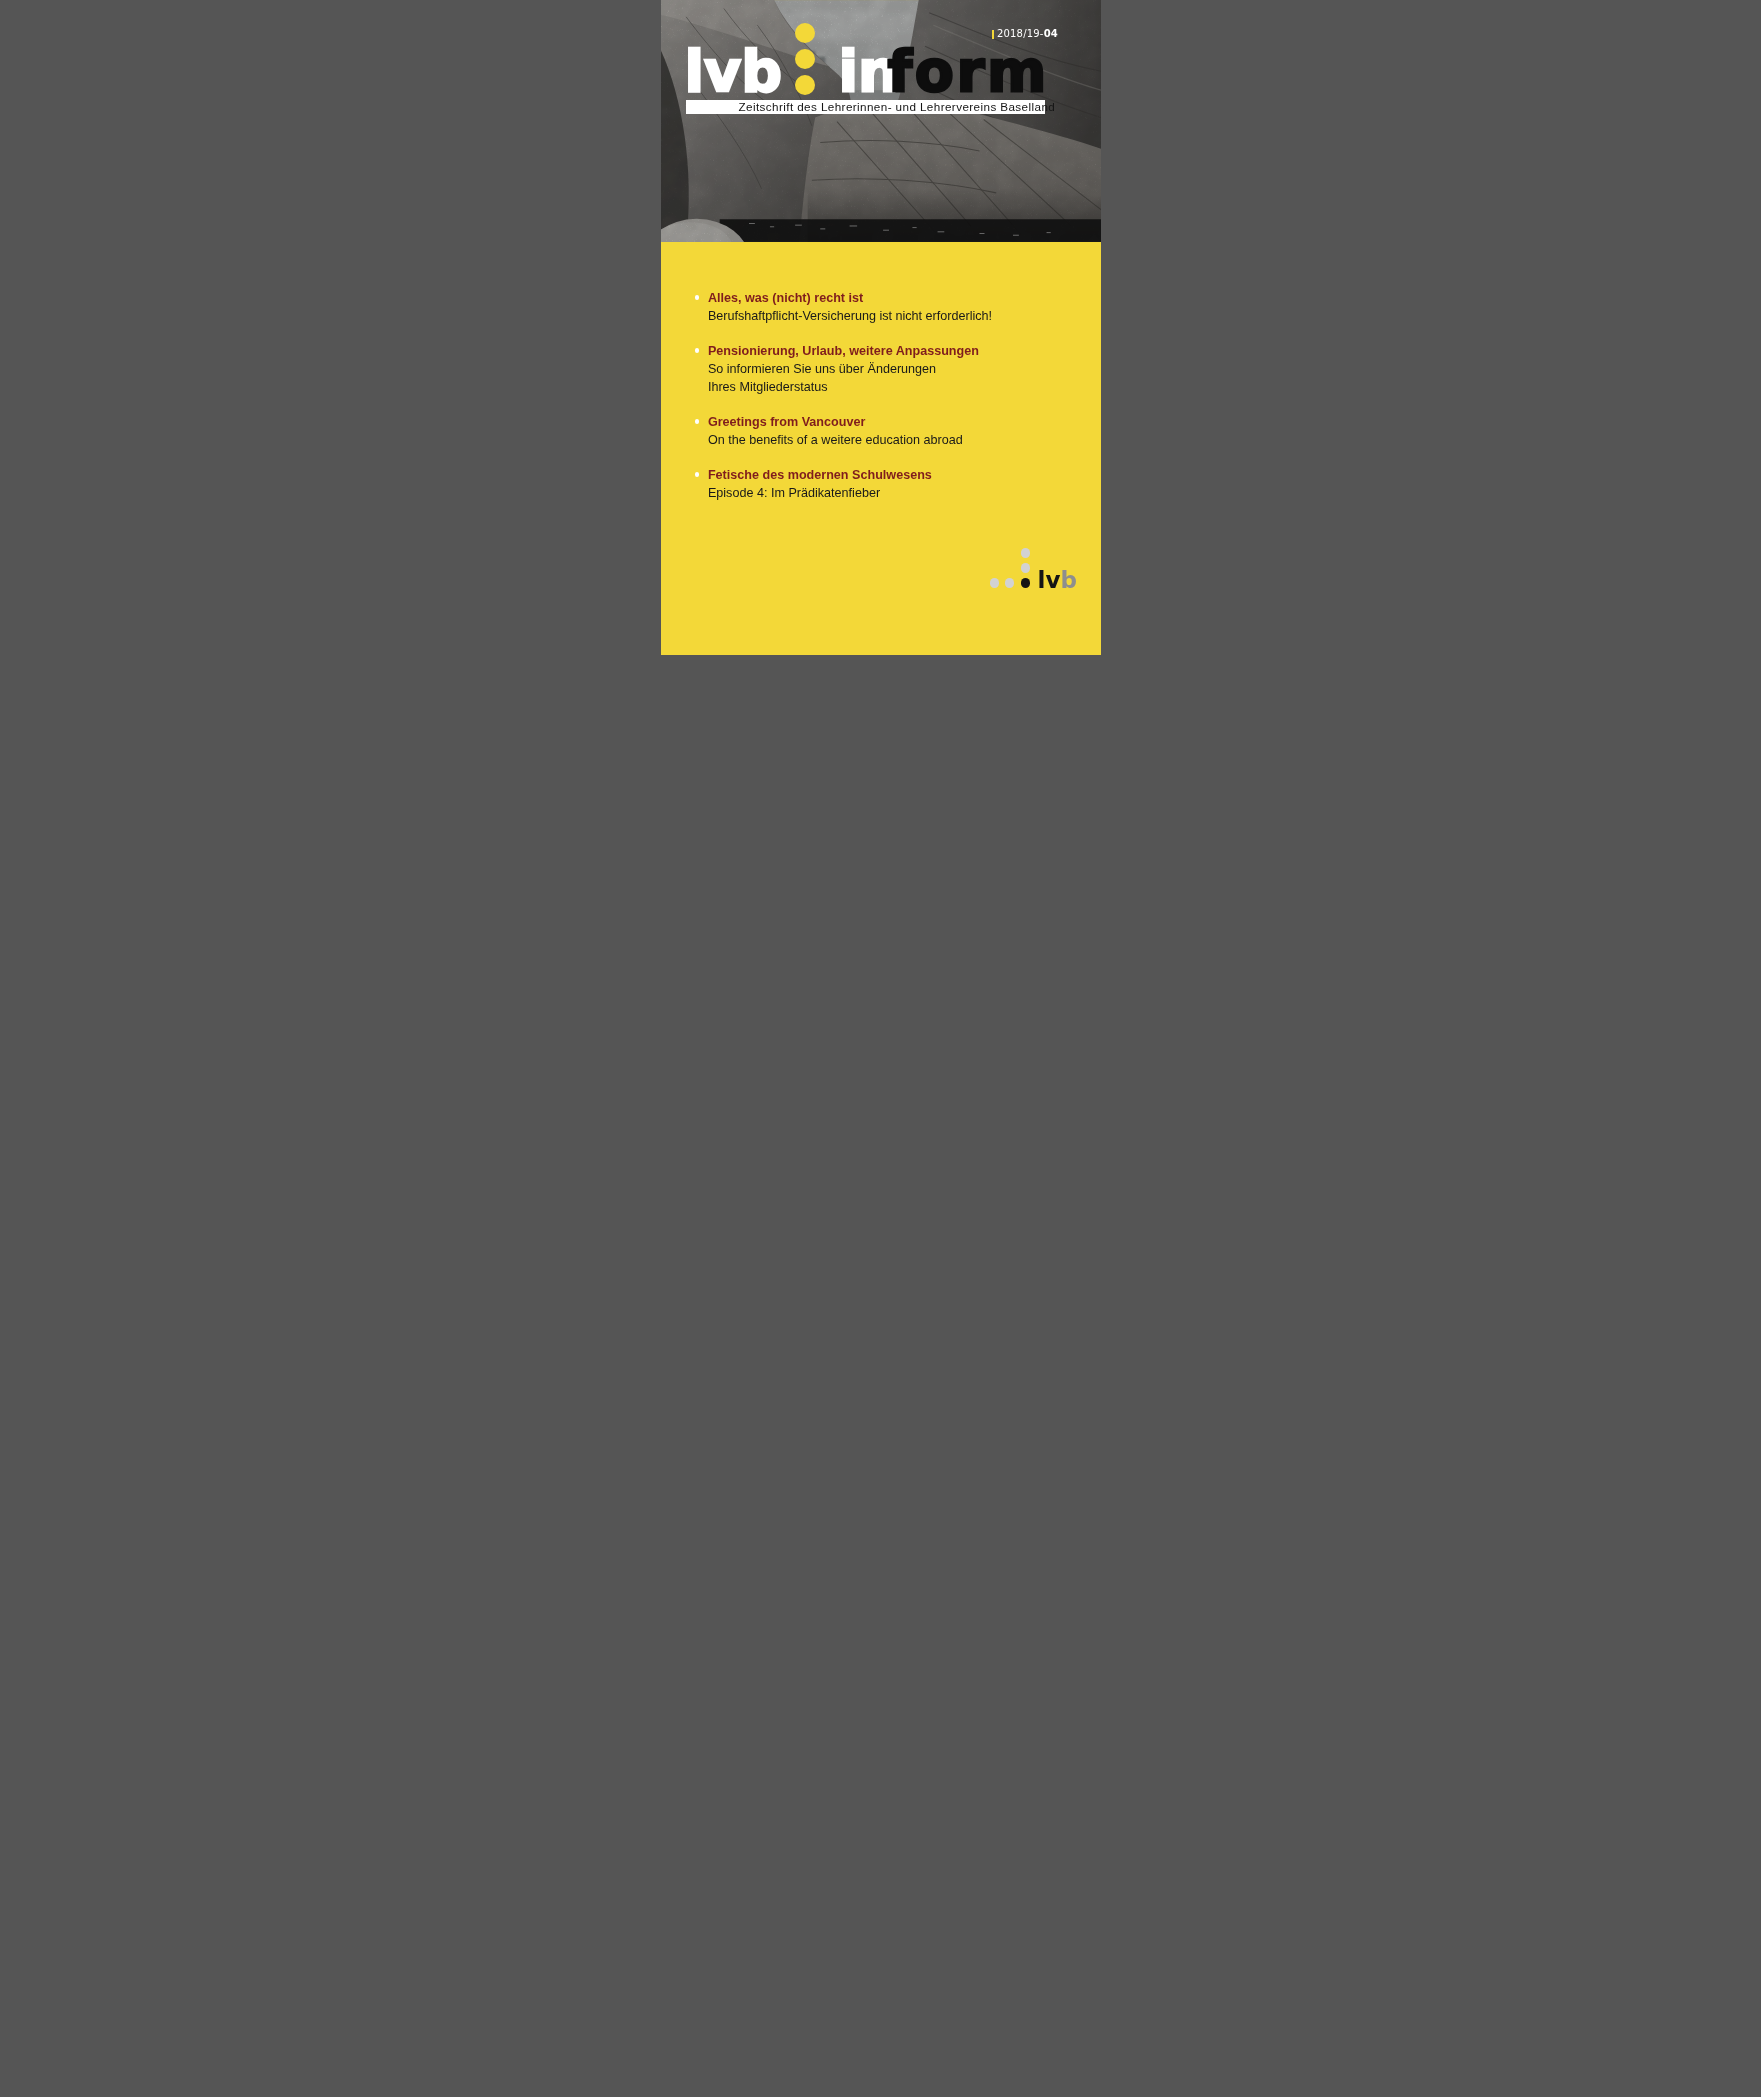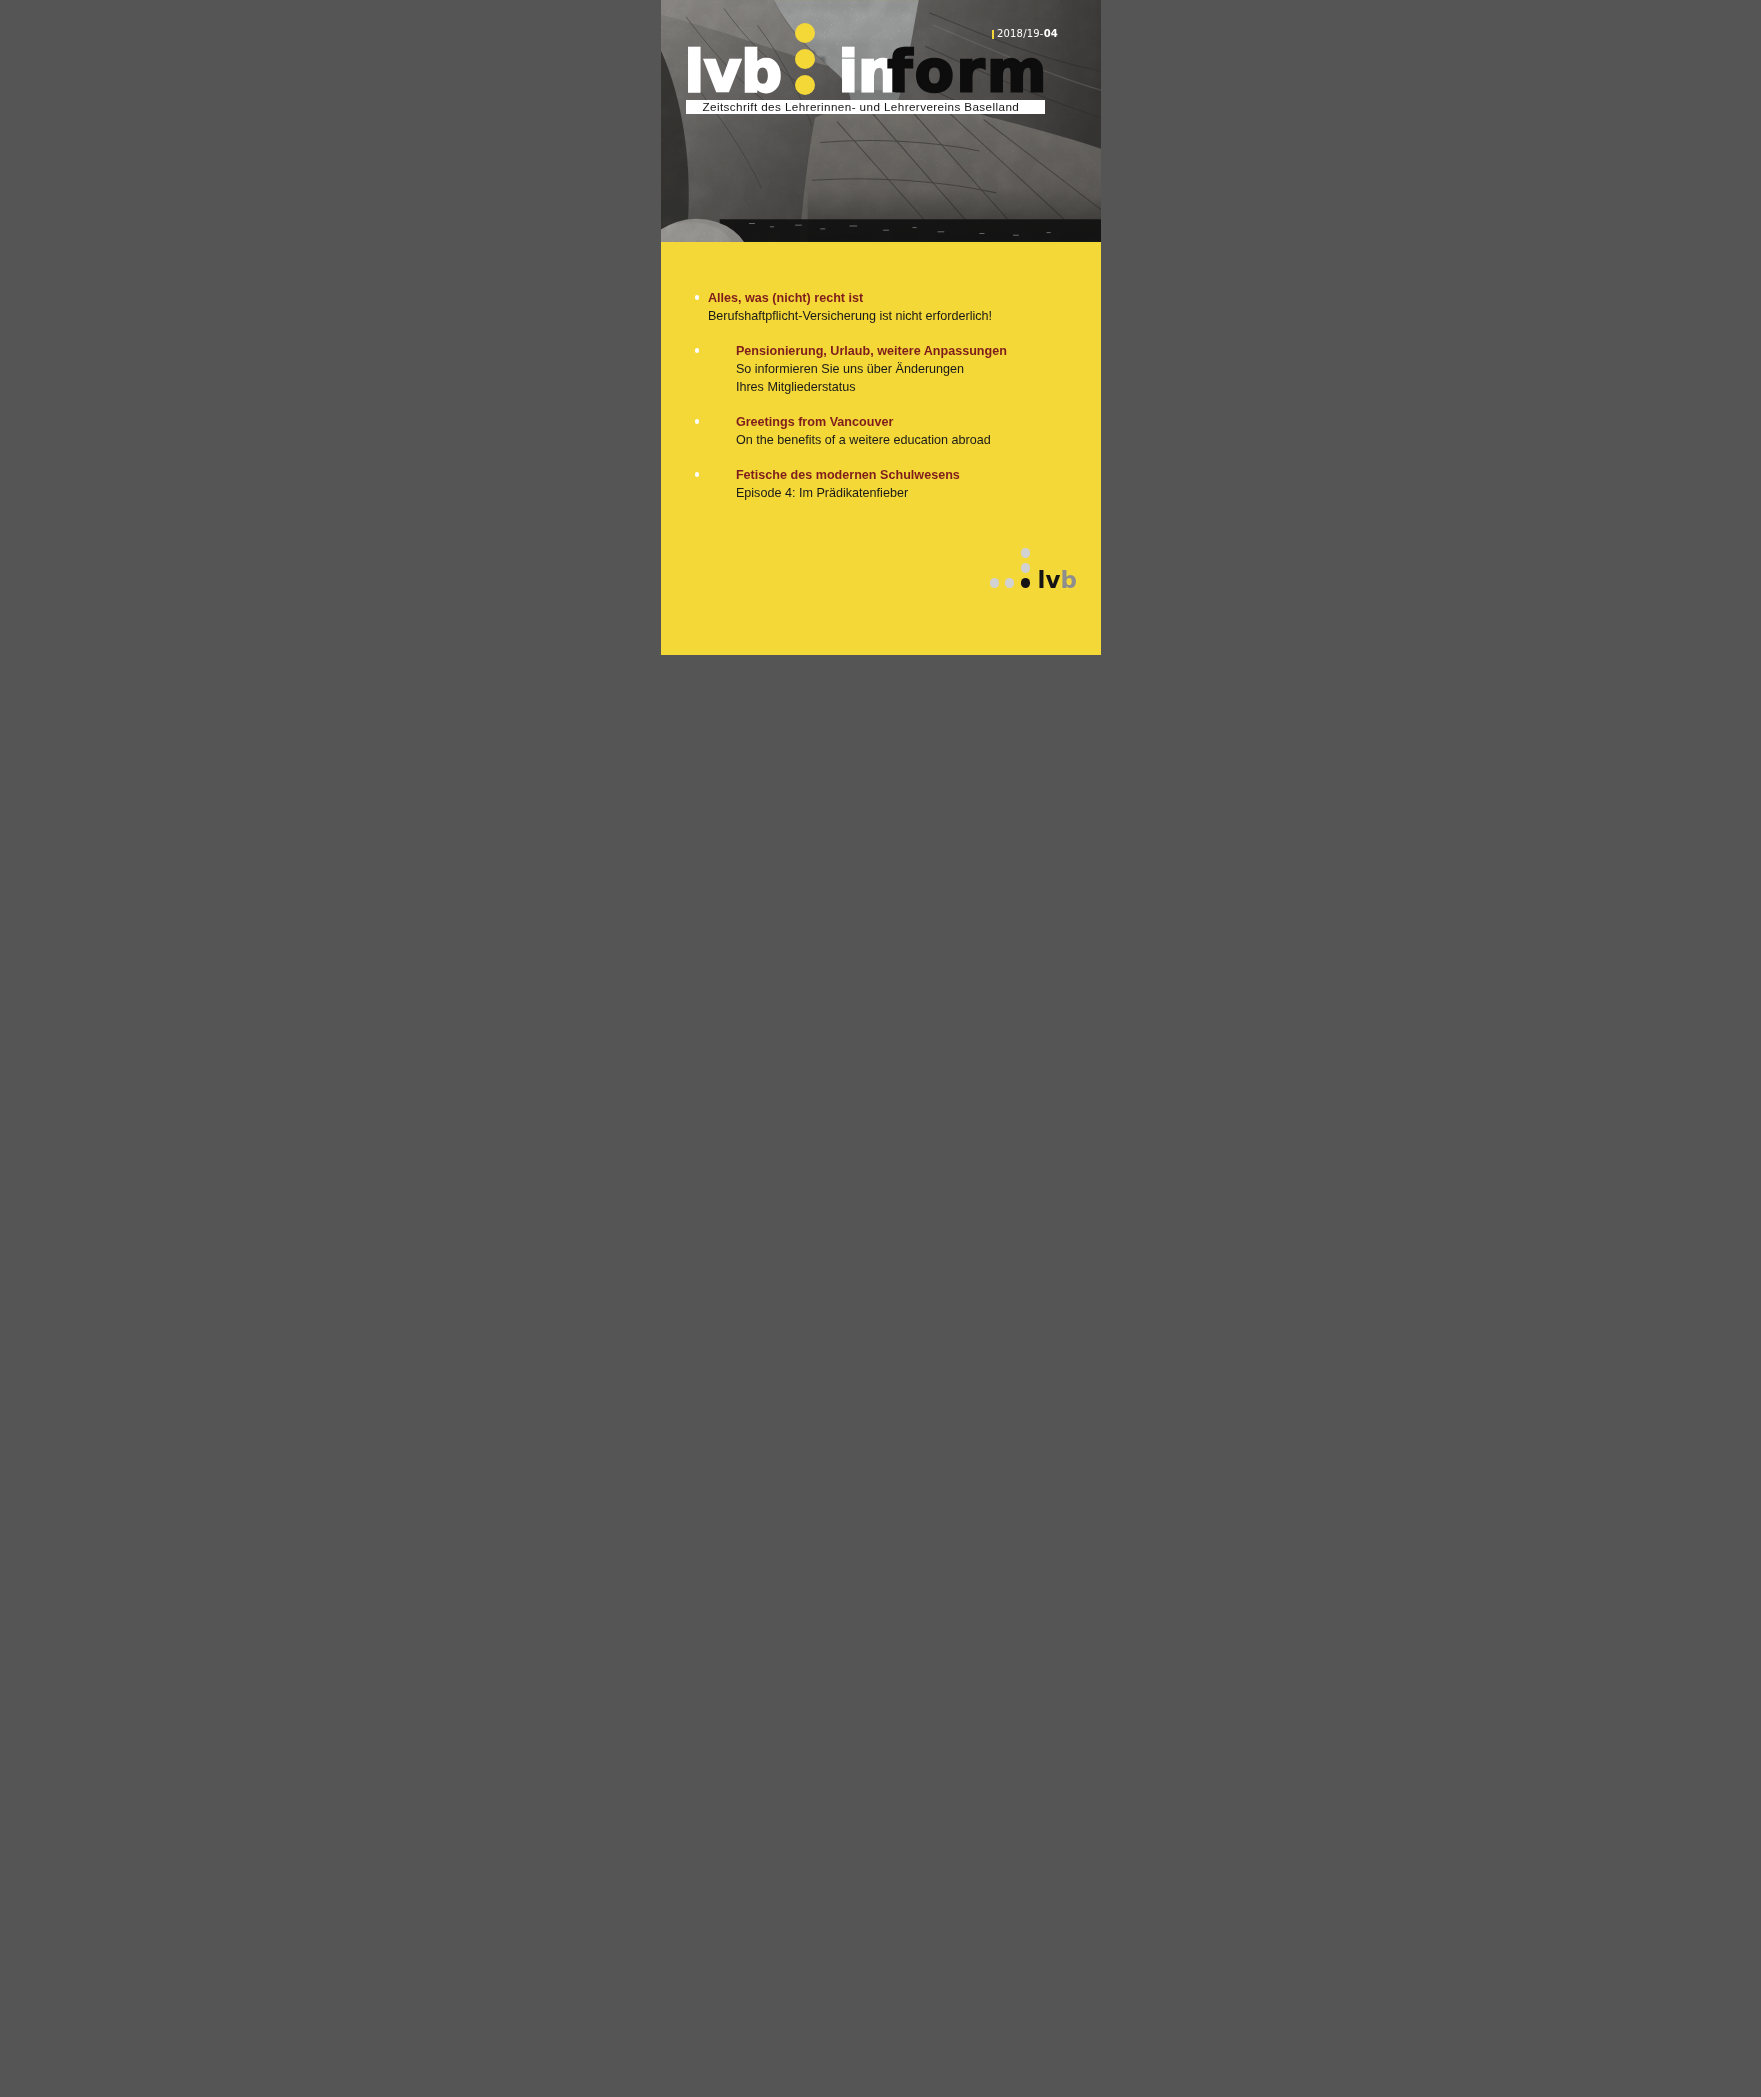--- a/index.html
+++ b/index.html
@@ -15,25 +15,25 @@
   
   .logo-part{position:absolute;top:43px;font-family:"DejaVu Sans", sans-serif;font-weight:bold;
              font-size:57px;line-height:57px;white-space:nowrap;}
   .logo-lvb{left:24px;color:#ffffff;-webkit-text-stroke:2.5px #ffffff;}
   .logo-in{left:178px;color:#ffffff;-webkit-text-stroke:2.5px #ffffff;}
   .logo-form{left:227px;color:#0d0d0d;-webkit-text-stroke:2.5px #0d0d0d;letter-spacing:2.5px;}
   .colon-dot{position:absolute;left:134px;width:20px;height:20px;border-radius:50%;background:#F3D838;}
   .colon-dot.d1{top:22.7px;} .colon-dot.d2{top:49px;} .colon-dot.d3{top:75px;}
   
   .subbar{position:absolute;left:25px;top:100px;width:359px;height:14.3px;background:#ffffff;}
-  .subbar span{display:block;padding-left:17px;font-size:11.7px;line-height:14.3px;letter-spacing:0.4px;color:#151515;white-space:nowrap;}
+  .subbar span{display:block;padding-left:17px;font-size:11.7px;line-height:14.3px;letter-spacing:0.4px;color:#151515;white-space:nowrap;margin-left:36px;}
   
   .toc{position:absolute;left:34px;top:289px;width:378px;}
   .toc-item{display:flex;}
-  .toc-item + .toc-item{margin-top:17px;gap:28px;}
+  .toc-item + .toc-item{margin-top:17px;}
   .toc-bullet{flex:0 0 4.6px;width:4.6px;height:4.6px;border-radius:50%;background:#ffffff;margin-top:6.3px;margin-right:8.8px;}
   .toc-title{font-size:12.6px;line-height:18px;font-weight:bold;color:#7f1d1d;}
   .toc-sub{font-size:12.6px;line-height:18px;color:#191919;white-space:pre-line;}
   
   .fdot{position:absolute;width:9.6px;height:9.6px;border-radius:50%;}
   .fdot.gray{background:#D2D2D2;} .fdot.black{background:#141414;}
   .fd-a{left:360px;top:548px;} .fd-b{left:360px;top:563px;}
   .fd-c{left:329px;top:578px;} .fd-d{left:344px;top:578px;} .fd-e{left:360px;top:578px;}
   .footer-word{position:absolute;left:377px;top:569px;font-family:"DejaVu Sans", sans-serif;font-weight:bold;
                font-size:23px;line-height:23px;white-space:nowrap;}

